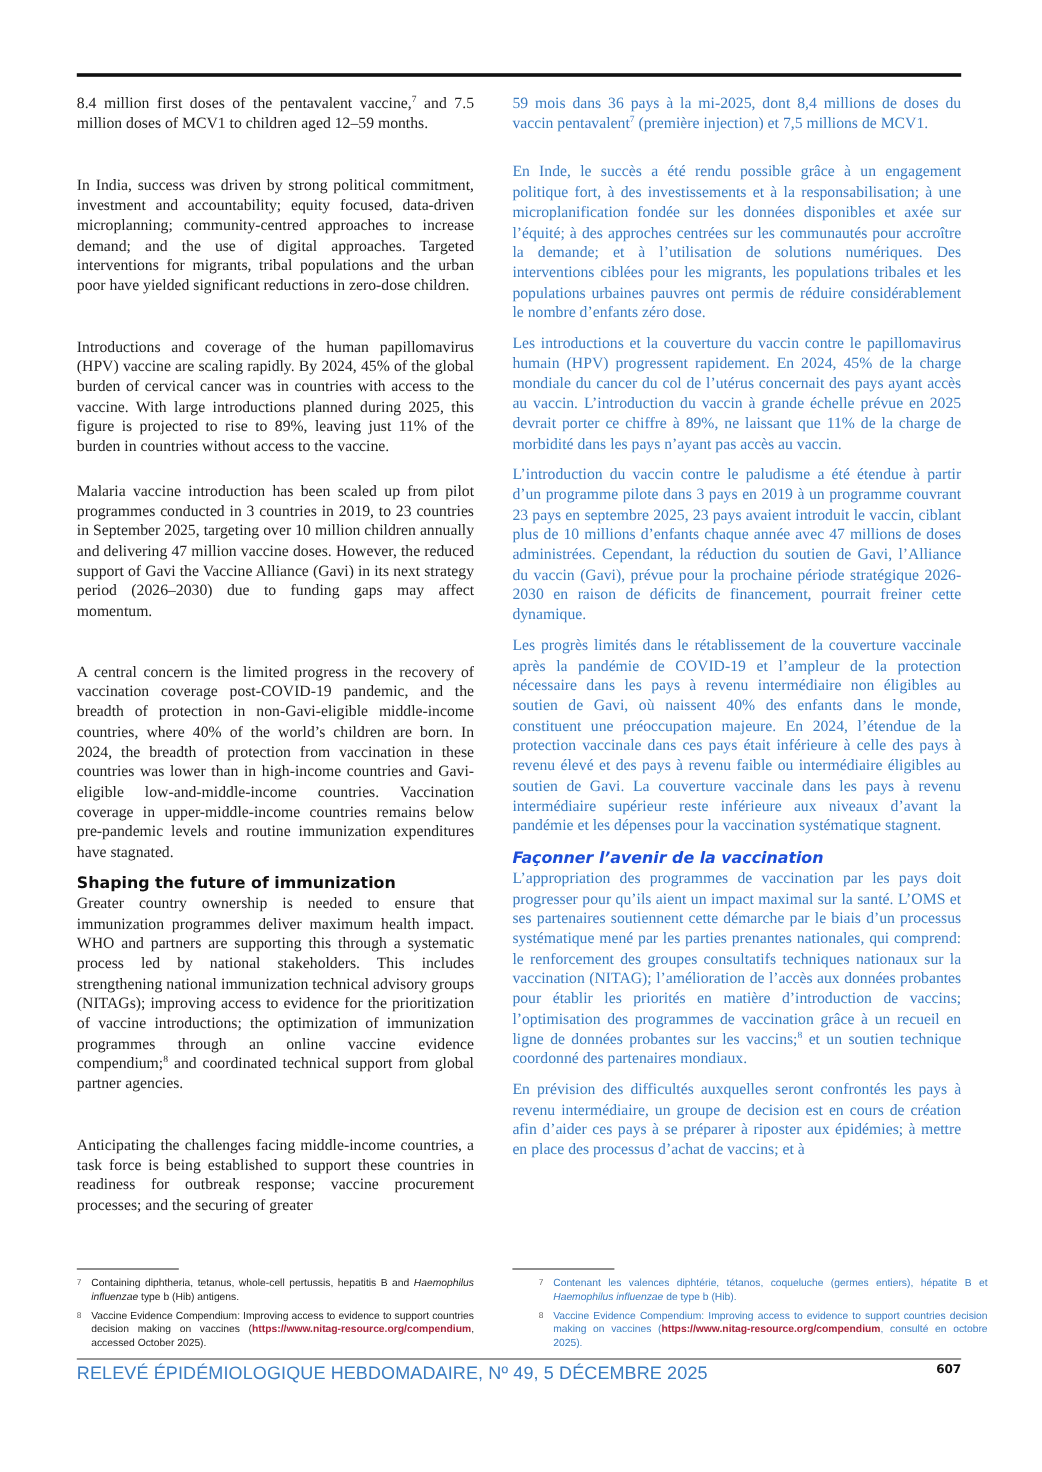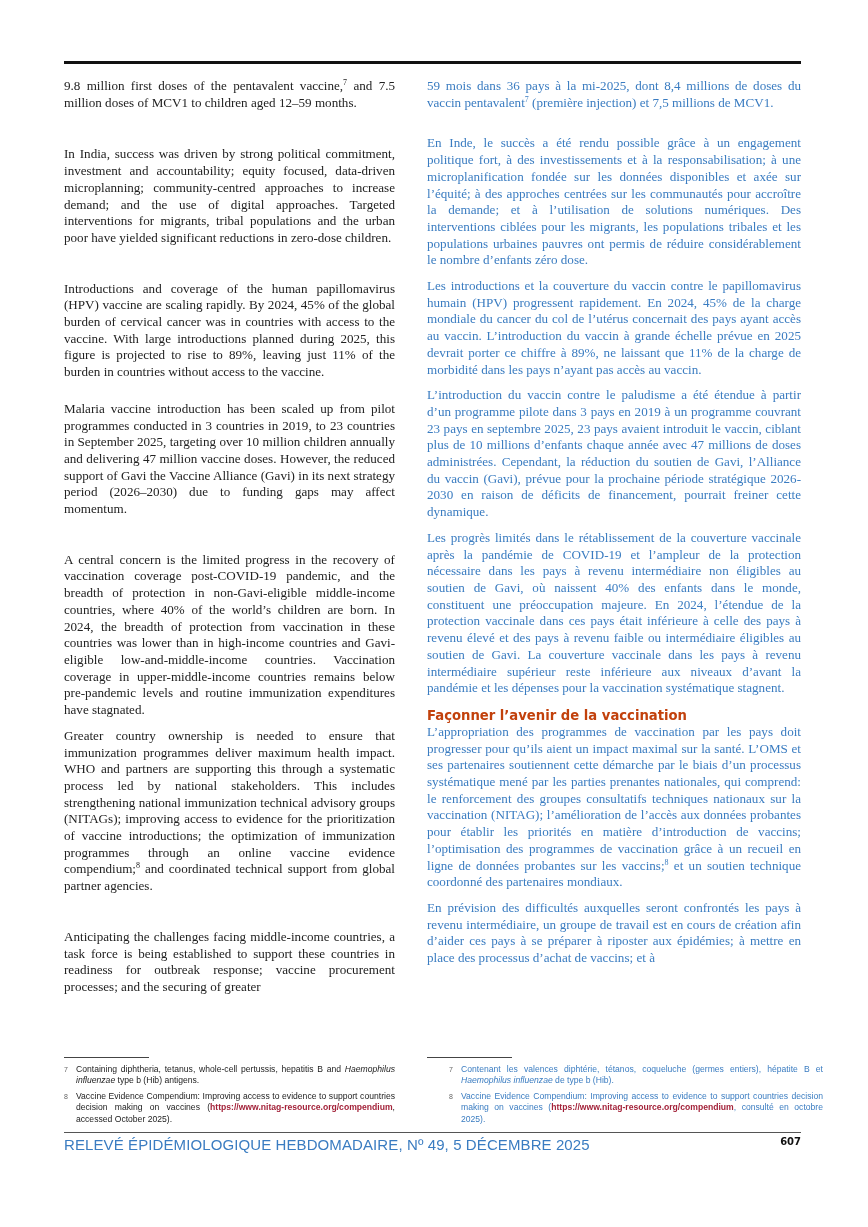--- a/index.html
+++ b/index.html
@@ -6,57 +6,58 @@
   body { width: 868px; height: 1227px; position: relative; overflow: hidden; }
   .page { position: absolute; left: 0; top: 0; width: 868px; height: 1227px; }
   .top-rule { position: absolute; left: 64px; top: 61px; width: 737px; height: 3px; background: #111; }
   .col { position: absolute; top: 78px; font-family: "Liberation Serif", serif; font-size: 13.1px; line-height: 16.7px; text-align: justify; hyphens: auto; }
   .col-en { left: 64px; width: 331px; color: #222; }
   .col-fr { left: 427px; width: 374px; color: #3a7cc1; }
   .col p { margin: 0; }
   .col sup { font-size: 8px; line-height: 0; vertical-align: super; }
   .h2 { font-family: "DejaVu Sans", sans-serif; font-weight: bold; font-size: 13.2px; line-height: 17px; margin: 0; }
   .col-en .h2 { color: #111; }
-  .col-fr .h2 { color: #c2410c; }
+  .col-fr .h2 { color: #1d4ed8; font-style: italic; }
   .fn-rule { position: absolute; top: 1057px; width: 85px; height: 1px; background: #444; }
   .fn { position: absolute; top: 1064px; font-family: "Liberation Sans", sans-serif; font-size: 8.6px; line-height: 11.4px; }
   .fn-en { left: 64px; width: 331px; color: #222; }
   .fn-fr { left: 449px; width: 374px; color: #3a7cc1; }
   .fn-item { display: flex; margin-bottom: 4px; text-align: justify; justify-content: center; }
   .fn-num { width: 12px; flex: 0 0 12px; font-size: 7px; color: #666; }
   .fn-text a { color: #a3233a; text-decoration: none; font-weight: bold; }
   .bottom-rule { position: absolute; left: 64px; top: 1132px; width: 737px; height: 1px; background: #555; }
   .footer-left { position: absolute; left: 64px; top: 1136px; font-family: "Liberation Sans", sans-serif; font-size: 15px; color: #3a7cc1; letter-spacing: 0.1px; }
   .footer-right { position: absolute; right: 67px; top: 1136px; font-family: "DejaVu Sans", sans-serif; font-weight: bold; font-size: 10px; color: #111; }
 </style>
 </head>
 <body>
 
 <div class="page">
   <div class="top-rule"></div>
 
   <div class="col col-en">
-    <p style="margin-bottom:35px;"><span>9.8 million first doses of the pentavalent vaccine,</span><sup>7</sup><span> and 7.5 million doses of MCV1 to children aged 12–59 months.</span></p>
+    <p style="margin-bottom:35px;"><span>8.4 million first doses of the pentavalent vaccine,</span><sup>7</sup><span> and 7.5 million doses of MCV1 to children aged 12–59 months.</span></p>
     <p style="margin-bottom:34px;">In India, success was driven by strong political commitment, investment and accountability; equity focused, data-driven microplanning; community-centred approaches to increase demand; and the use of digital approaches. Targeted interventions for migrants, tribal populations and the urban poor have yielded significant reductions in zero-dose children.</p>
     <p style="margin-bottom:20px;">Introductions and coverage of the human papillomavirus (HPV) vaccine are scaling rapidly. By 2024, 45% of the global burden of cervical cancer was in countries with access to the vaccine. With large introductions planned during 2025, this figure is projected to rise to 89%, leaving just 11% of the burden in countries without access to the vaccine.</p>
     <p style="margin-bottom:34px;">Malaria vaccine introduction has been scaled up from pilot programmes conducted in 3 countries in 2019, to 23 countries in September 2025, targeting over 10 million children annually and delivering 47 million vaccine doses. However, the reduced support of Gavi the Vaccine Alliance (Gavi) in its next strategy period (2026–2030) due to funding gaps may affect momentum.</p>
     <p style="margin-bottom:9px;">A central concern is the limited progress in the recovery of vaccination coverage post-COVID-19 pandemic, and the breadth of protection in non-Gavi-eligible middle-income countries, where 40% of the world’s children are born. In 2024, the breadth of protection from vaccination in these countries was lower than in high-income countries and Gavi-eligible low-and-middle-income countries. Vaccination coverage in upper-middle-income countries remains below pre-pandemic levels and routine immunization expenditures have stagnated.</p>
+    <h2 class="h2">Shaping the future of immunization</h2>
     <p style="margin-bottom:34px;"><span>Greater country ownership is needed to ensure that immunization programmes deliver maximum health impact. WHO and partners are supporting this through a systematic process led by national stakeholders. This includes strengthening national immunization technical advisory groups (NITAGs); improving access to evidence for the prioritization of vaccine introductions; the optimization of immunization programmes through an online vaccine evidence compendium;</span><sup>8</sup><span> and coordinated technical support from global partner agencies.</span></p>
     <p>Anticipating the challenges facing middle-income countries, a task force is being established to support these countries in readiness for outbreak response; vaccine procurement processes; and the securing of greater</p>
   </div>
 
   <div class="col col-fr">
     <p style="margin-bottom:24px;"><span>59 mois dans 36 pays à la mi-2025, dont 8,4 millions de doses du vaccin pentavalent</span><sup>7</sup><span> (première injection) et 7,5 millions de MCV1.</span></p>
     <p style="margin-bottom:9px;">En Inde, le succès a été rendu possible grâce à un engagement politique fort, à des investissements et à la responsabilisation; à une microplanification fondée sur les données disponibles et axée sur l’équité; à des approches centrées sur les communautés pour accroître la demande; et à l’utilisation de solutions numériques. Des interventions ciblées pour les migrants, les populations tribales et les populations urbaines pauvres ont permis de réduire considérablement le nombre d’enfants zéro dose.</p>
     <p style="margin-bottom:9px;">Les introductions et la couverture du vaccin contre le papillomavirus humain (HPV) progressent rapidement. En 2024, 45% de la charge mondiale du cancer du col de l’utérus concernait des pays ayant accès au vaccin. L’introduction du vaccin à grande échelle prévue en 2025 devrait porter ce chiffre à 89%, ne laissant que 11% de la charge de morbidité dans les pays n’ayant pas accès au vaccin.</p>
     <p style="margin-bottom:9px;">L’introduction du vaccin contre le paludisme a été étendue à partir d’un programme pilote dans 3 pays en 2019 à un programme couvrant 23 pays en septembre 2025, 23 pays avaient introduit le vaccin, ciblant plus de 10 millions d’enfants chaque année avec 47 millions de doses administrées. Cependant, la réduction du soutien de Gavi, l’Alliance du vaccin (Gavi), prévue pour la prochaine période stratégique 2026-2030 en raison de déficits de financement, pourrait freiner cette dynamique.</p>
     <p style="margin-bottom:10px;">Les progrès limités dans le rétablissement de la couverture vaccinale après la pandémie de COVID-19 et l’ampleur de la protection nécessaire dans les pays à revenu intermédiaire non éligibles au soutien de Gavi, où naissent 40% des enfants dans le monde, constituent une préoccupation majeure. En 2024, l’étendue de la protection vaccinale dans ces pays était inférieure à celle des pays à revenu élevé et des pays à revenu faible ou intermédiaire éligibles au soutien de Gavi. La couverture vaccinale dans les pays à revenu intermédiaire supérieur reste inférieure aux niveaux d’avant la pandémie et les dépenses pour la vaccination systématique stagnent.</p>
     <h2 class="h2">Façonner l’avenir de la vaccination</h2>
     <p style="margin-bottom:9px;"><span>L’appropriation des programmes de vaccination par les pays doit progresser pour qu’ils aient un impact maximal sur la santé. L’OMS et ses partenaires soutiennent cette démarche par le biais d’un processus systématique mené par les parties prenantes nationales, qui comprend: le renforcement des groupes consultatifs techniques nationaux sur la vaccination (NITAG); l’amélioration de l’accès aux données probantes pour établir les priorités en matière d’introduction de vaccins; l’optimisation des programmes de vaccination grâce à un recueil en ligne de données probantes sur les vaccins;</span><sup>8</sup><span> et un soutien technique coordonné des partenaires mondiaux.</span></p>
-    <p>En prévision des difficultés auxquelles seront confrontés les pays à revenu intermédiaire, un groupe de travail est en cours de création afin d’aider ces pays à se préparer à riposter aux épidémies; à mettre en place des processus d’achat de vaccins; et à</p>
+    <p>En prévision des difficultés auxquelles seront confrontés les pays à revenu intermédiaire, un groupe de decision est en cours de création afin d’aider ces pays à se préparer à riposter aux épidémies; à mettre en place des processus d’achat de vaccins; et à</p>
   </div>
 
   <div class="fn-rule" style="left:64px;"></div>
   <div class="fn-rule" style="left:427px;"></div>
 
   <div class="fn fn-en">
     <div class="fn-item">
       <span class="fn-num">7</span>
       <span class="fn-text"><span>Containing diphtheria, tetanus, whole-cell pertussis, hepatitis B and </span><i>Haemophilus influenzae</i><span> type b (Hib) antigens.</span></span>
     </div>

